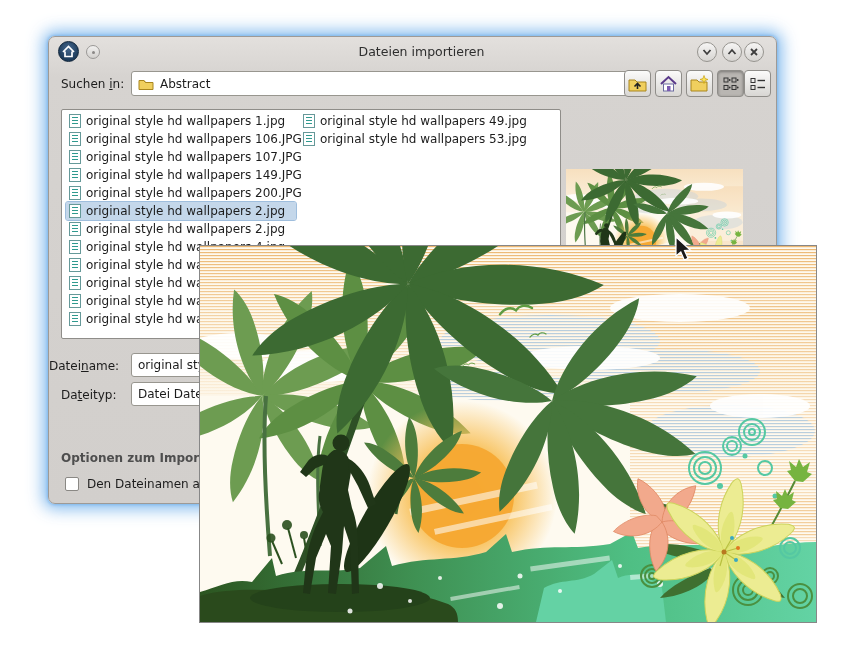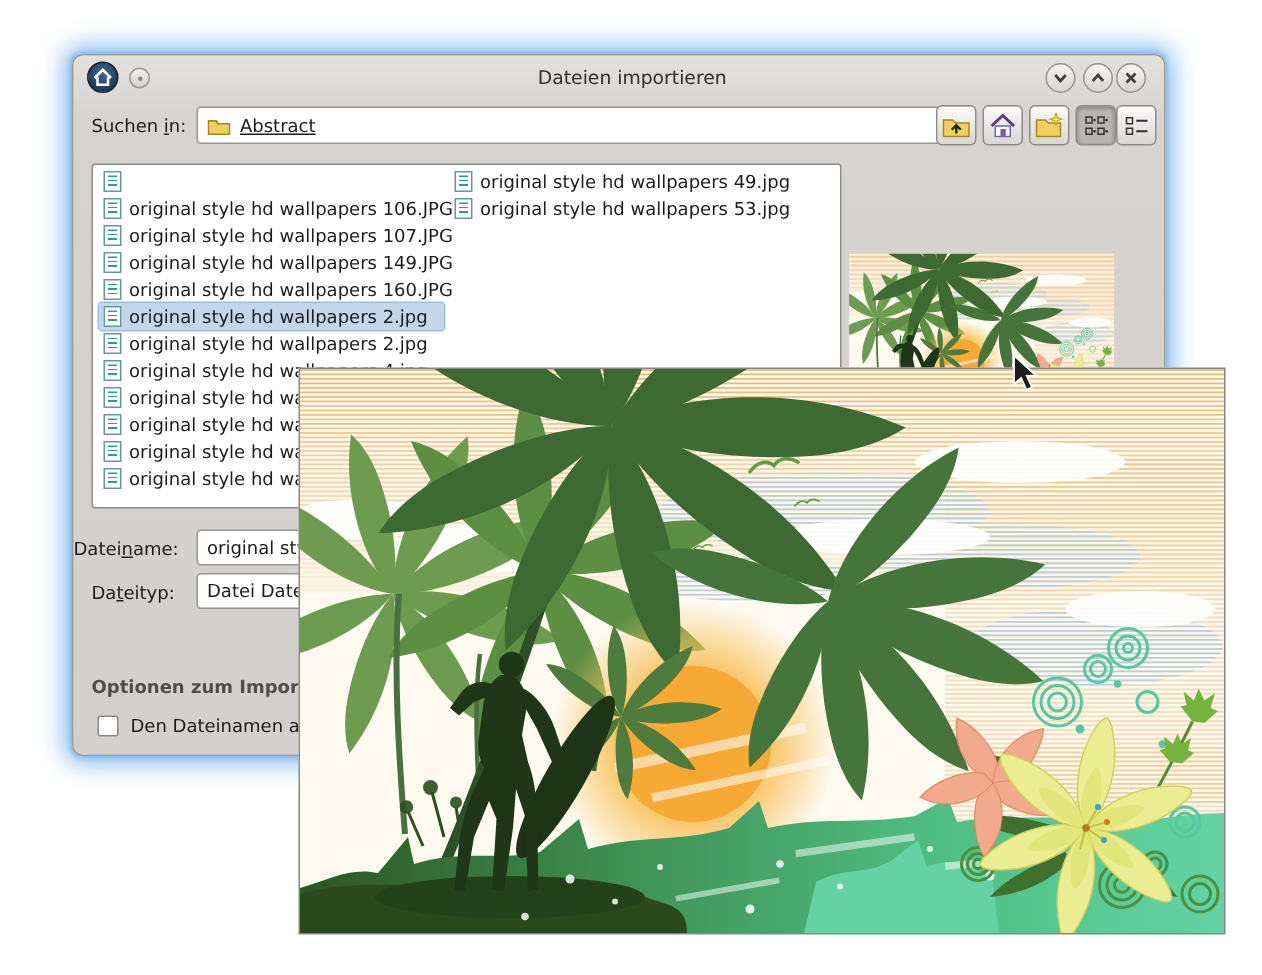--- a/index.html
+++ b/index.html
@@ -19,21 +19,21 @@
     background:linear-gradient(#f2f1f0,#d2d0cd);}
   .pinbtn::after{content:"";position:absolute;left:5px;top:5px;width:3px;height:3px;border-radius:50%;background:#8a8886;}
   .winctl{top:5px;width:20px;height:20px;border:1px solid #96948f;
     background:linear-gradient(#f6f5f4,#d6d4d1);}
   .winctl svg{position:absolute;left:3px;top:3px;}
 
   
   .lbl{position:absolute;white-space:nowrap;}
   .mn{text-decoration:underline;}
   .combo{position:absolute;box-sizing:border-box;background:#fff;border:1px solid #98968f;border-radius:3px;
-    display:flex;align-items:center;padding:0 6px;gap:6px;text-decoration:underline;}
+    display:flex;align-items:center;padding:0 6px;gap:6px;}
   .combo .arrow{position:absolute;right:7px;top:50%;margin-top:-2px;width:0;height:0;
     border-left:4px solid transparent;border-right:4px solid transparent;border-top:5px solid #222;}
   .tbtn{position:absolute;top:33px;width:27px;height:27px;box-sizing:border-box;border:1px solid #8f8d89;border-radius:4px;
     background:linear-gradient(#fbfbfa,#d8d6d3);display:flex;align-items:center;justify-content:center;}
   .tbtn.pressed{background:#b9b6b2;box-shadow:inset 0 1px 3px rgba(0,0,0,.35);}
 
   
   .listbox{position:absolute;left:12px;top:72px;width:500px;height:230px;box-sizing:border-box;
     background:#fff;border:1px solid #8f8d89;border-radius:2px;overflow:hidden;}
   .fcol{position:absolute;top:2px;}
@@ -398,36 +398,37 @@
           <line x1="8.5" y1="4.5" x2="16" y2="4.5"></line>
           <line x1="8.5" y1="11.5" x2="16" y2="11.5"></line>
         </g>
     </svg>
   </div>
 
   <div class="listbox">
     <div class="fcol fcol1">
       <div class="frow">
           <i class="ficon"></i>
+          <span>original style hd wallpapers 1.jpg</span>
         </div>
       <div class="frow">
           <i class="ficon"></i>
           <span>original style hd wallpapers 106.JPG</span>
         </div>
       <div class="frow">
           <i class="ficon"></i>
           <span>original style hd wallpapers 107.JPG</span>
         </div>
       <div class="frow">
           <i class="ficon"></i>
           <span>original style hd wallpapers 149.JPG</span>
         </div>
       <div class="frow">
           <i class="ficon"></i>
-          <span>original style hd wallpapers 160.JPG</span>
+          <span>original style hd wallpapers 200.JPG</span>
         </div>
       <div class="frow sel">
           <i class="ficon"></i>
           <span>original style hd wallpapers 2.jpg</span>
         </div>
       <div class="frow">
           <i class="ficon"></i>
           <span>original style hd wallpapers 2.jpg</span>
         </div>
       <div class="frow">

